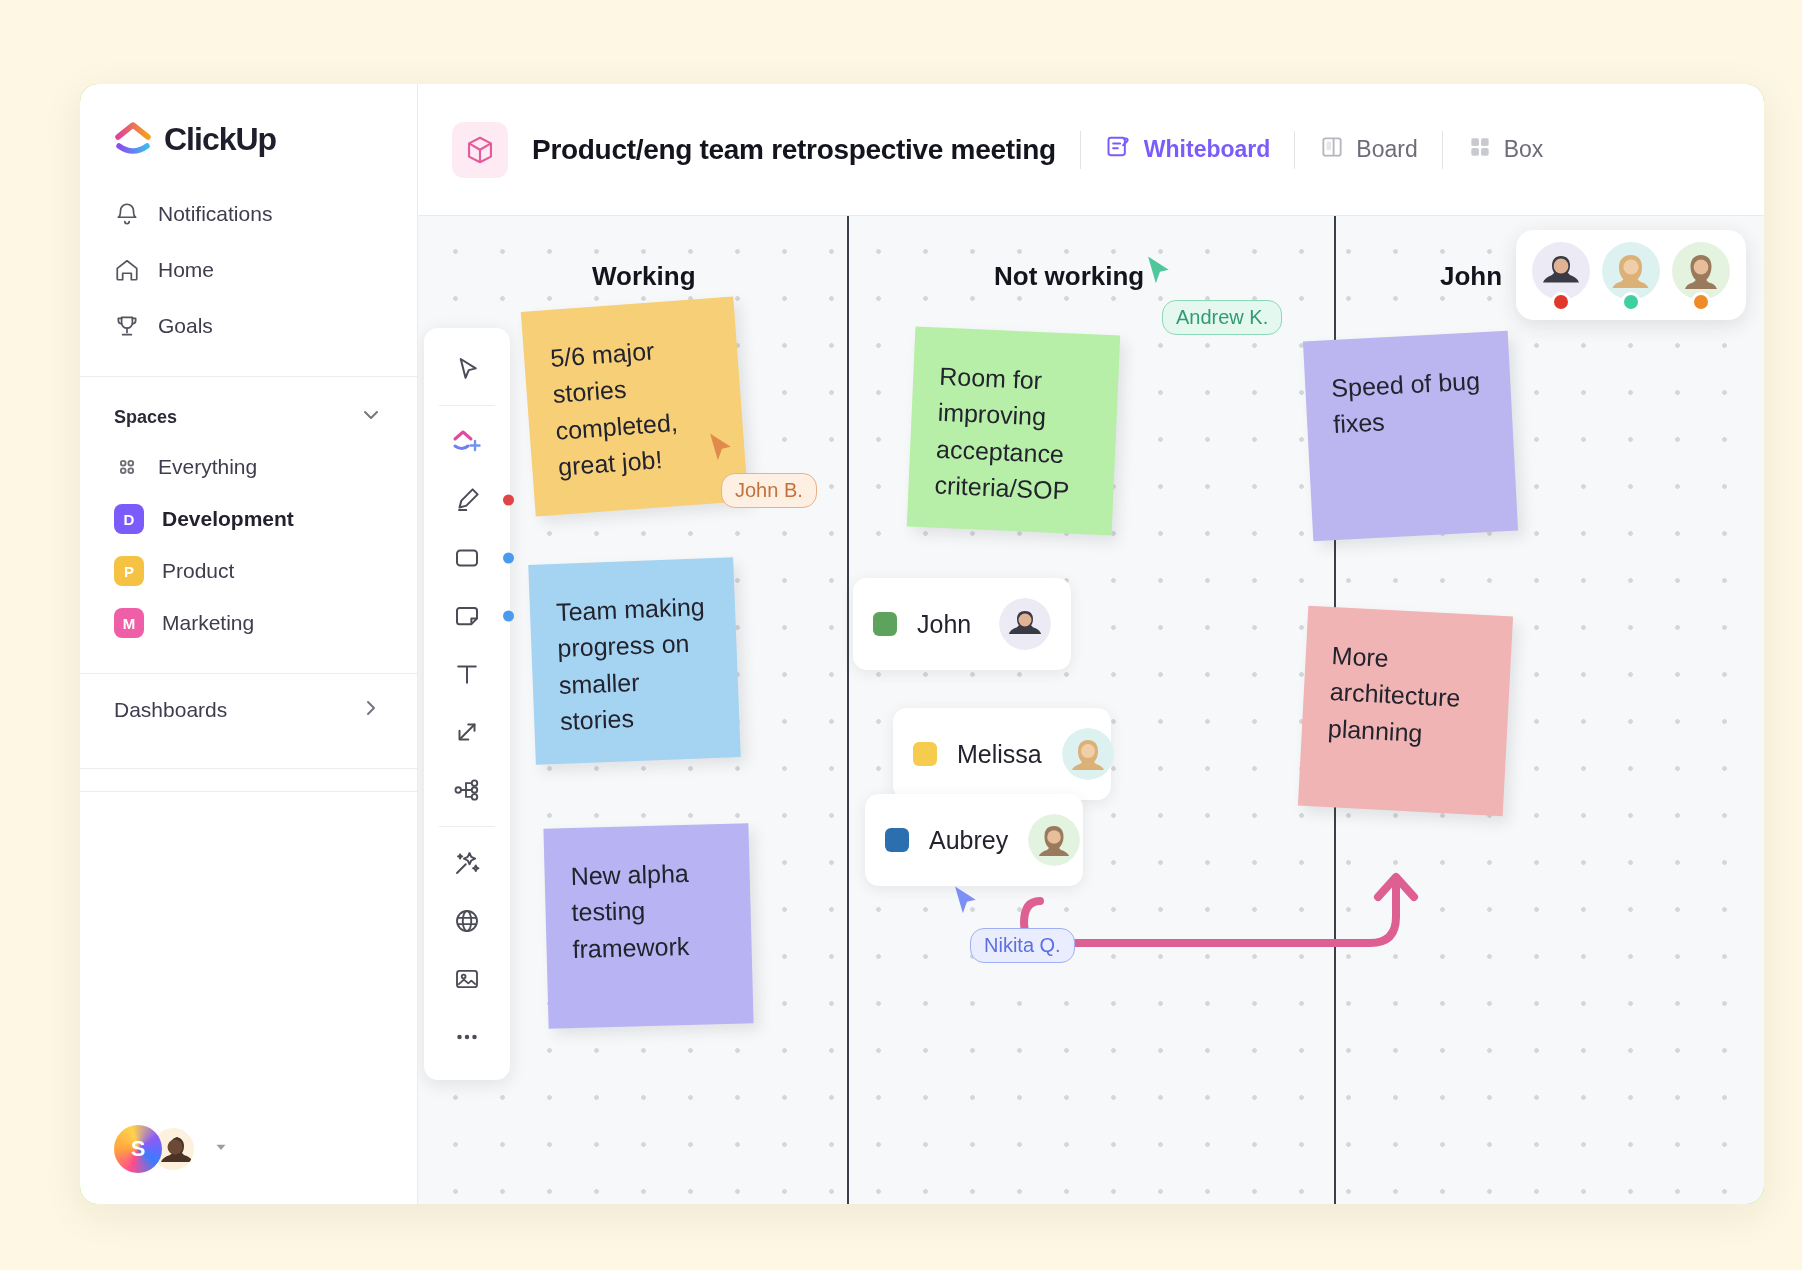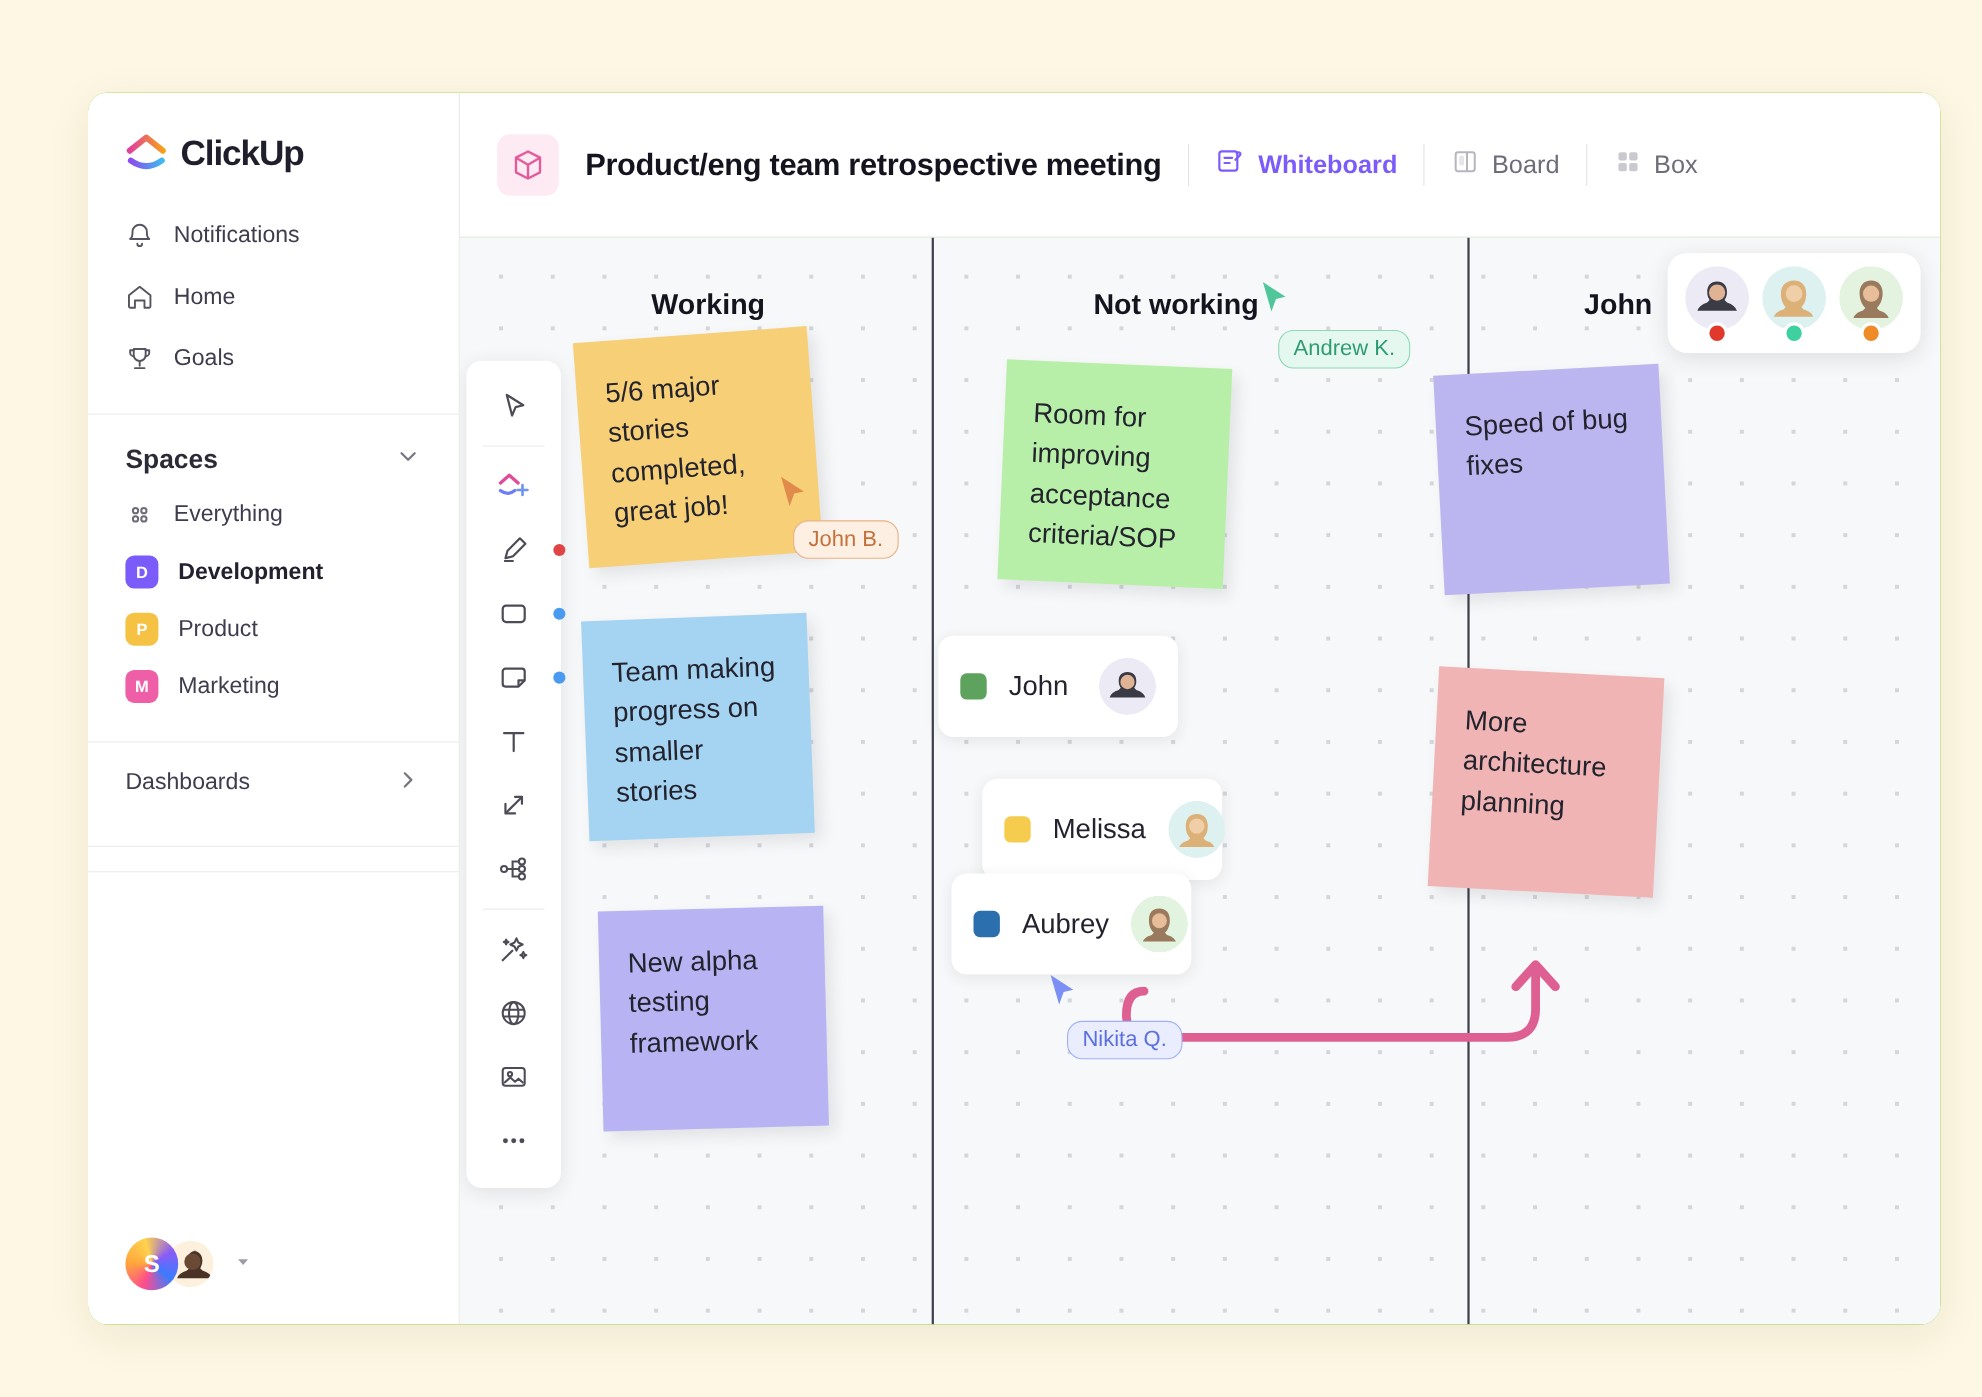--- a/index.html
+++ b/index.html
@@ -44,21 +44,21 @@
     border-radius: 10px; cursor: pointer;
   }
   .nav-label { font-size: 21px; color: #3d3d4e; }
   .nav-ico { width: 26px; height: 26px; display:block; }
   .divider { height: 1px; background: #edecec; margin: 22px 0 0 0; }
 
   .section-head {
     display: flex; align-items: center; justify-content: space-between;
     padding: 26px 34px 10px 34px; cursor: pointer;
   }
-  .section-title { font-size: 24px; font-weight: 700; color: #2b2b38; }
+  .section-title { font-size: 18px; font-weight: 700; color: #2b2b38; }
 
   .space-item {
     display: flex; align-items: center; gap: 18px;
     height: 52px; margin: 0 18px; padding-left: 16px;
     border-radius: 10px; cursor: pointer;
   }
   .space-label { font-size: 21px; color: #3d3d4e; }
   .space-label.active { font-weight: 700; color: #22222f; }
   .space-badge {
     width: 30px; height: 30px; border-radius: 8px;

